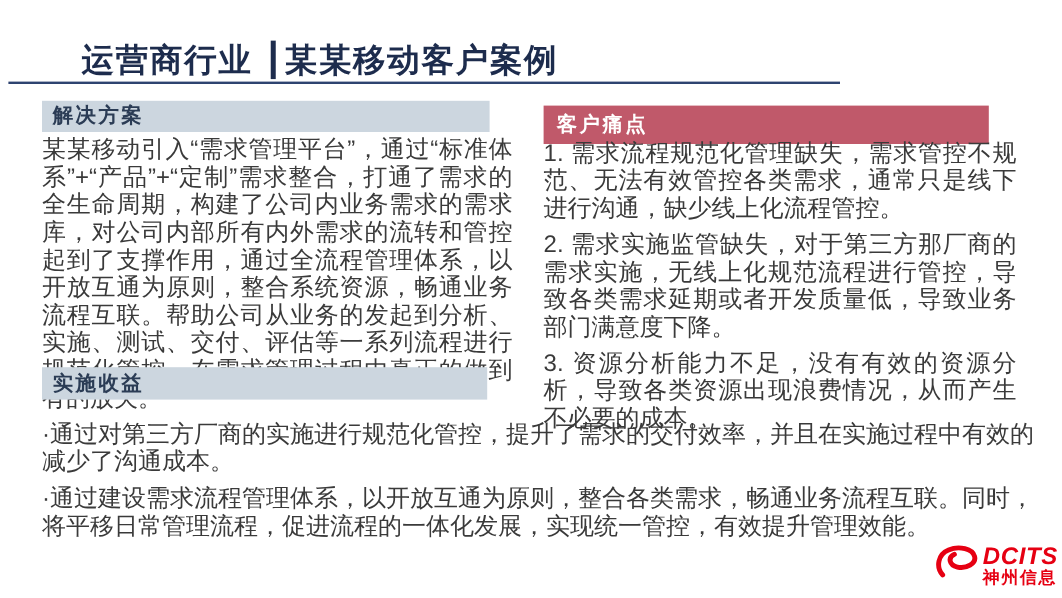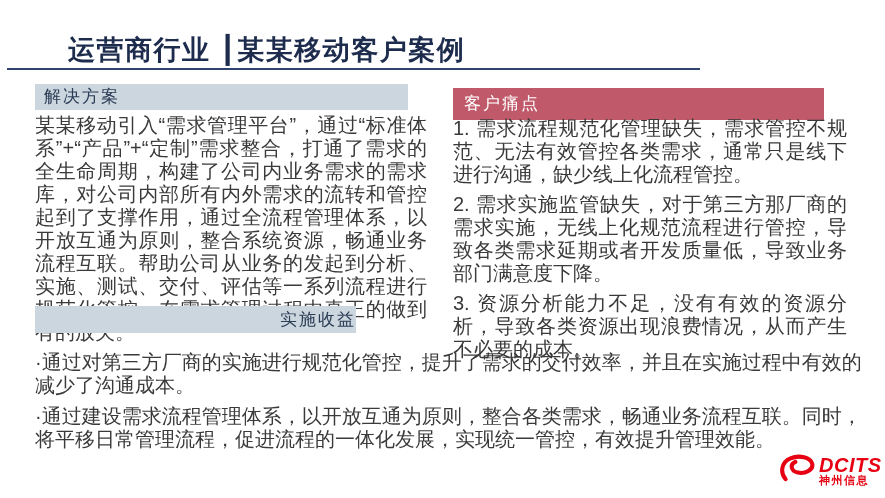--- a/index.html
+++ b/index.html
@@ -11,33 +11,33 @@
     font-size:27px;font-weight:bold;color:#1d2c4d;
     letter-spacing:1.5px;white-space:nowrap;margin-left:24px;
   }
   .title-rule{
     position:absolute;left:7px;top:68px;width:693px;height:2px;
     background:#2e4370;
   }
 
   .bar{
     position:absolute;box-sizing:border-box;
-    font-weight:normal;letter-spacing:2px;
+    font-weight:bold;letter-spacing:2px;
   }
   .bar-gray{
     background:#ccd6df;color:#2b3c55;
     font-size:17px;line-height:26px;height:26px;padding-left:9px;
   }
   .bar-rose{
     background:#c0596a;color:#ffffff;
     font-size:17px;line-height:32px;height:32px;padding-left:11px;
   }
   #solution-bar{left:35px;top:84px;width:373px;}
   #pain-bar{left:453px;top:88px;width:371px;}
-  #benefit-bar{left:35px;top:306px;width:321px;height:27px;line-height:27px;text-align:right;}
+  #benefit-bar{left:35px;top:306px;width:371px;height:27px;line-height:27px;}
 
   .bodytext{color:#3a3a3a;font-size:20px;}
   #solution-body{
     position:absolute;left:35px;top:114px;width:392px;
     line-height:23px;text-align:justify;
   }
   #pain-body{position:absolute;left:453px;top:117px;width:394px;}
   #pain-body p{margin:0 0 7px 0;line-height:23px;text-align:justify;}
   #benefit-body{position:absolute;left:35px;top:351px;width:833px;}
   #benefit-body p{margin:0 0 8px 0;line-height:23px;}
@@ -45,21 +45,21 @@
   .logo{
     position:absolute;left:779px;top:454px;
     display:flex;align-items:center;
   }
   .logo-text{margin-left:4px;line-height:1;}
   .logo-brand{
     color:#e60012;font-weight:bold;font-style:italic;
     font-size:20px;letter-spacing:0.5px;display:block;
   }
   .logo-company{
-    color:#e60012;font-weight:bold;font-size:11px;
+    color:#e60012;font-weight:bold;font-size:14px;
     letter-spacing:1.5px;display:block;margin-top:0;
   }
 </style>
 </head>
 <body>
 
 <div class="slide">
 
   <div class="page-title">运营商行业 ┃某某移动客户案例</div>
   <div class="title-rule"></div>

